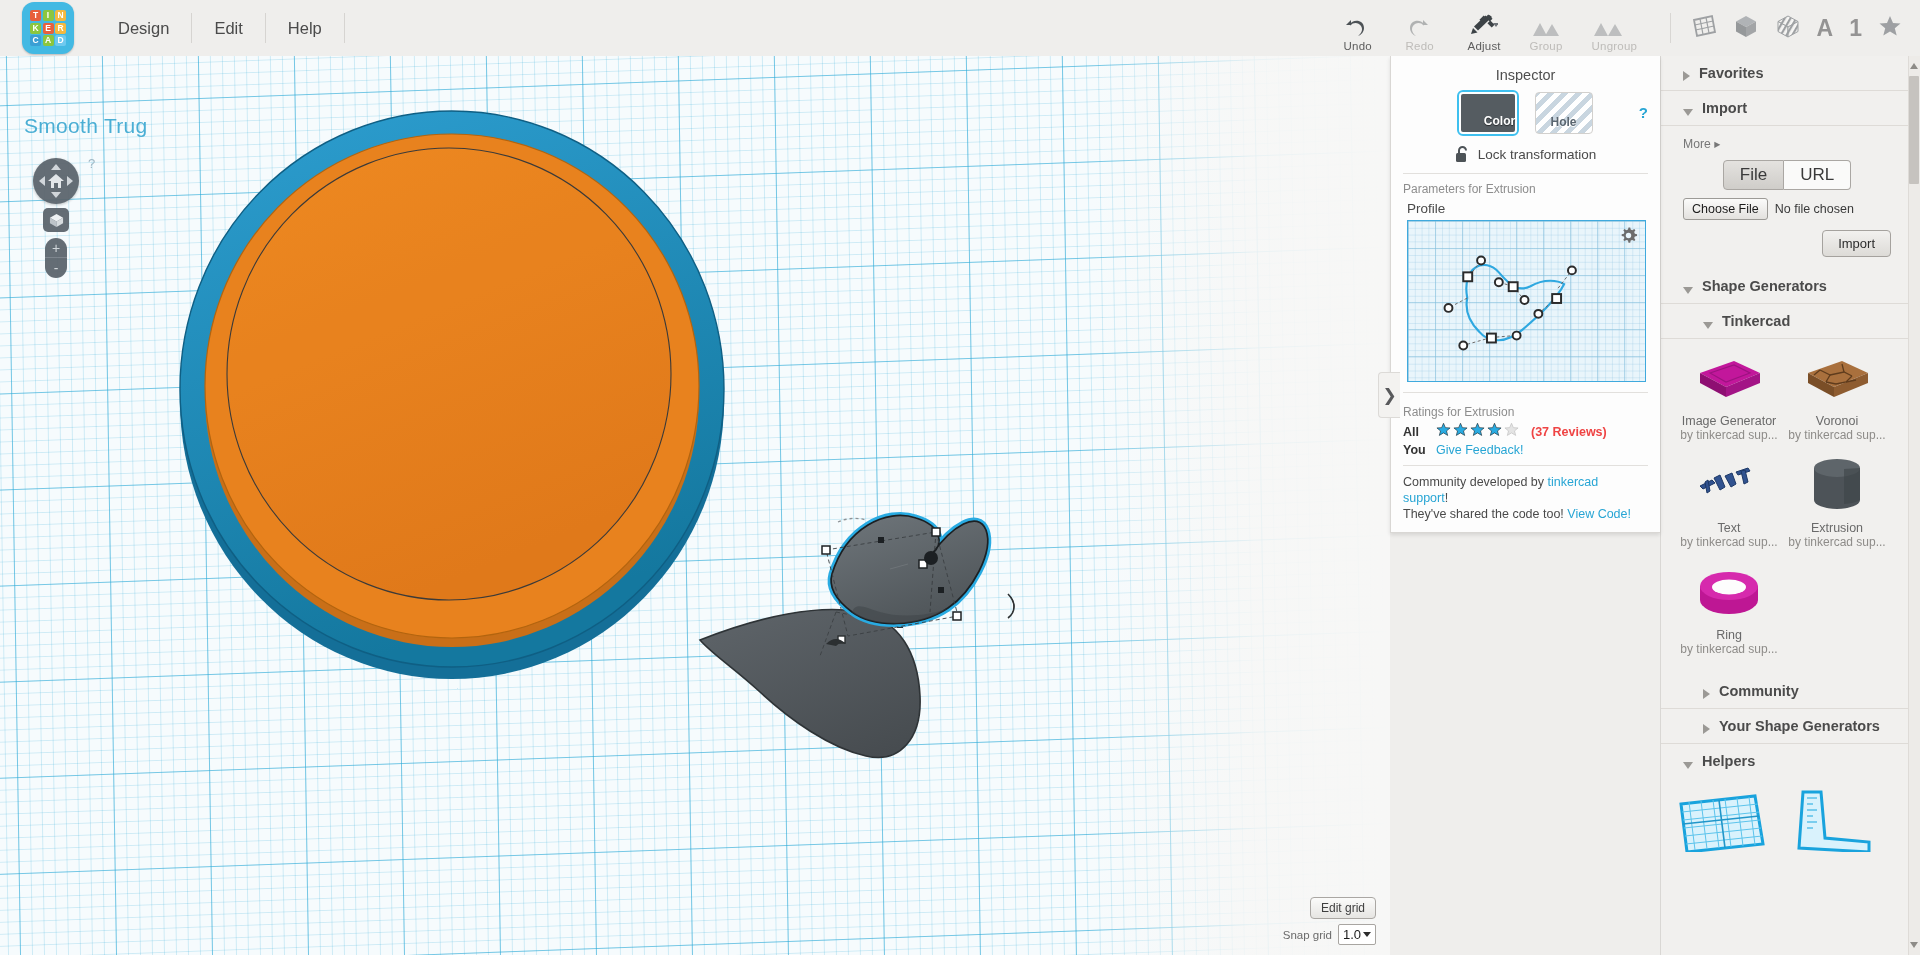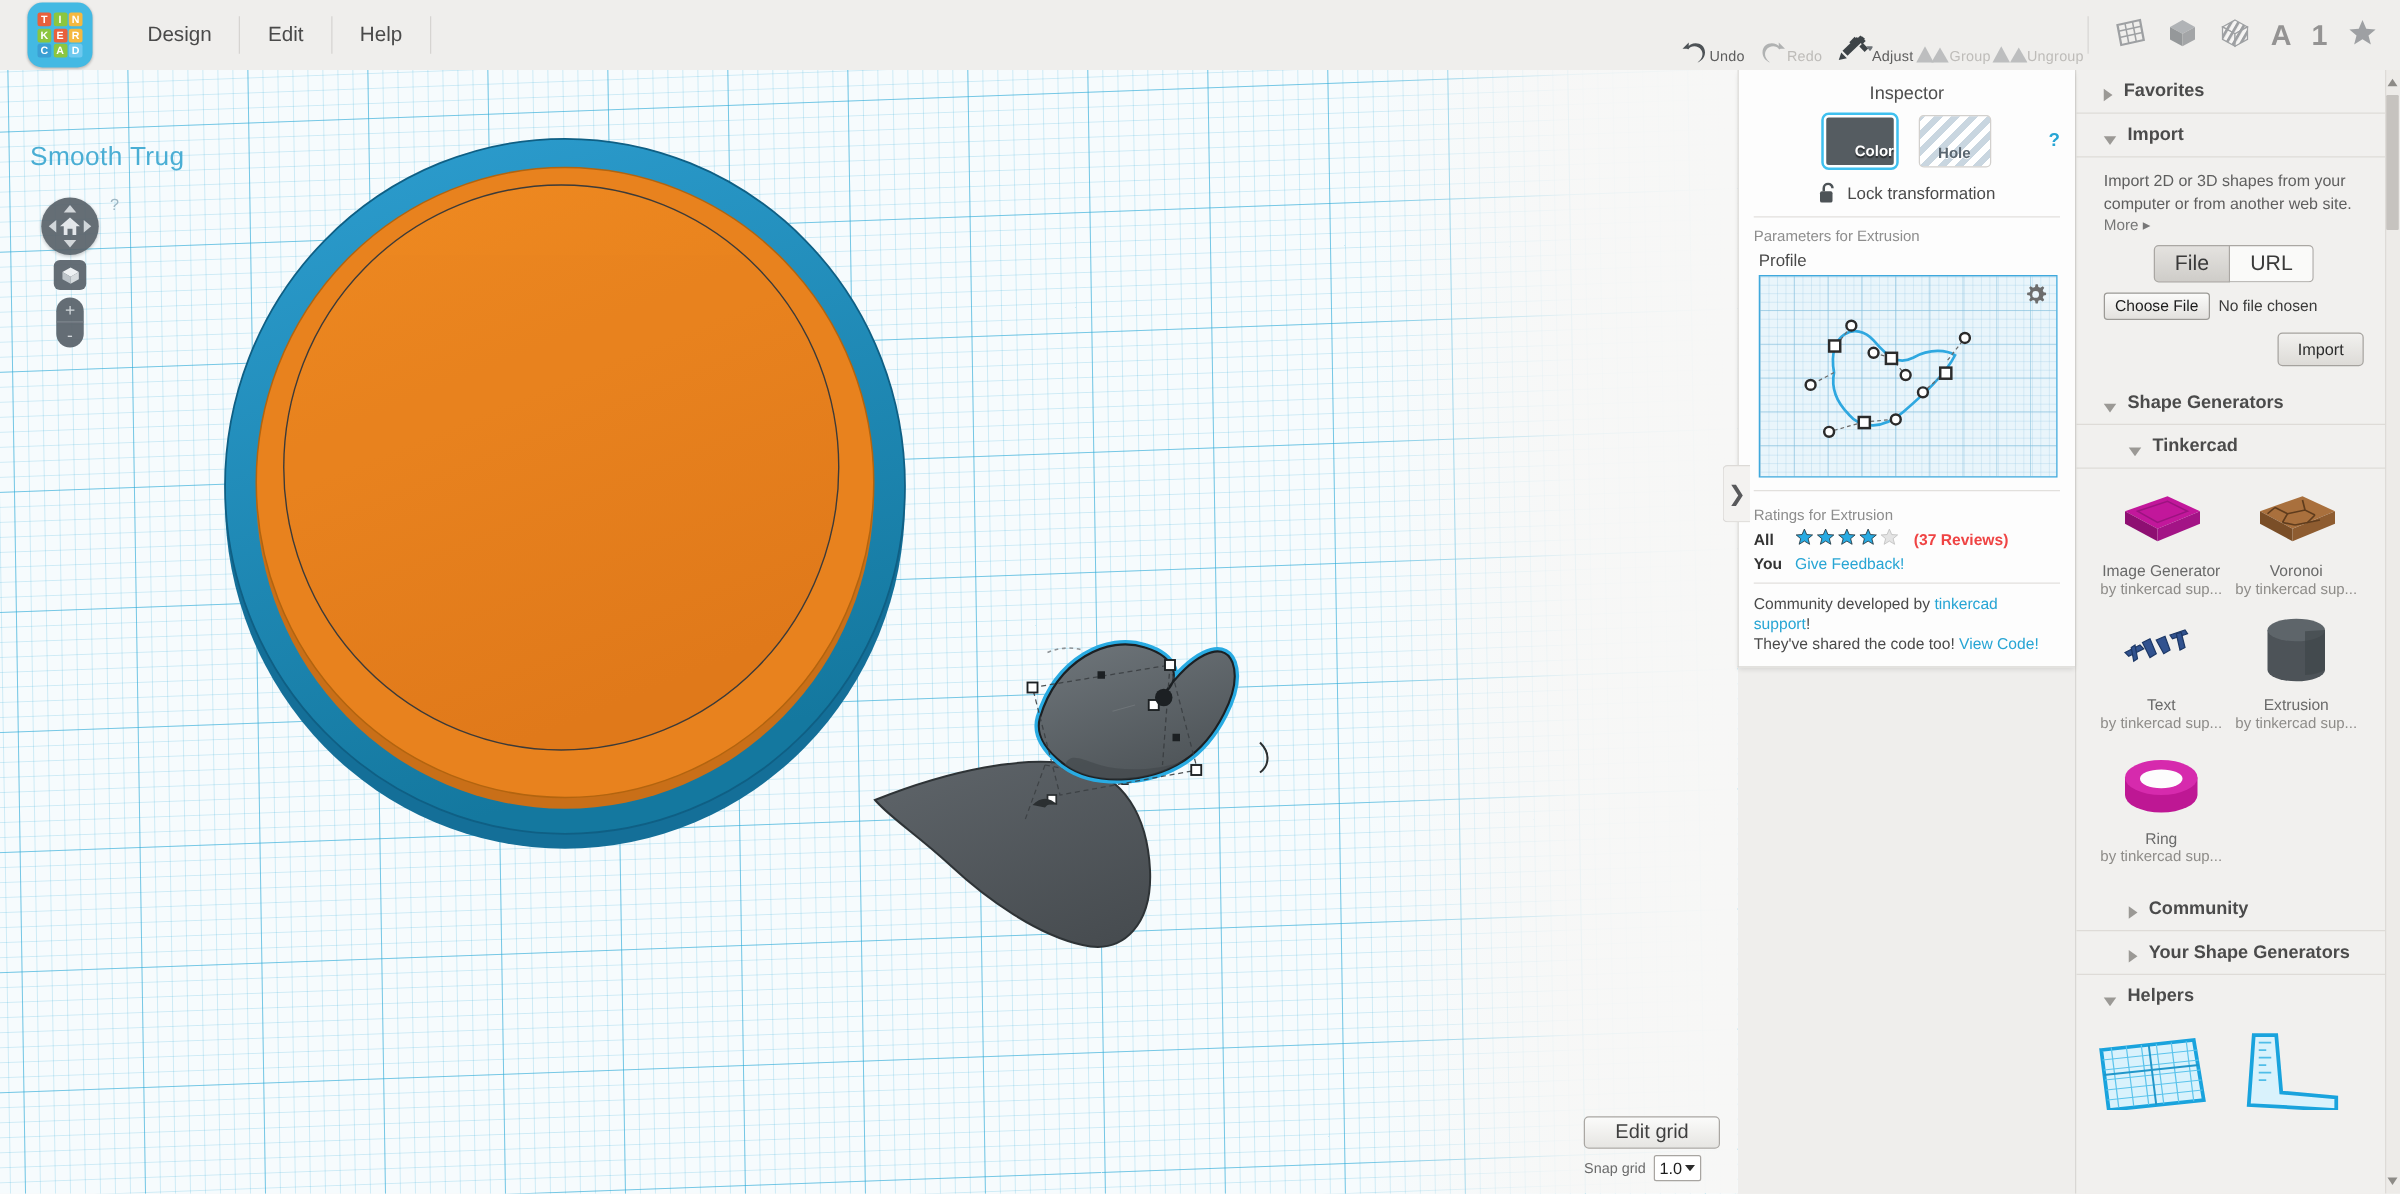--- a/index.html
+++ b/index.html
@@ -28,21 +28,21 @@
     font-family:"Liberation Sans", sans-serif; line-height:1;
   }
   #menu { display:flex; align-items:center; margin-left:22px; height:100%; }
   .menu-item {
     font-size:16.5px; color:#4a4a4a; padding:0 22px; height:30px;
     display:flex; align-items:center; cursor:pointer;
     border-right:1px solid #d6d4d1;
   }
   #tools { margin-left:auto; display:flex; align-items:flex-end; height:100%; padding-bottom:4px; }
   .tool {
-    width:58px; display:flex; align-items:flex-end;
+    width:58px; display:flex; flex-direction:column; align-items:flex-start;
     cursor:pointer; position:relative; margin-right:4px;
   }
   .tool .ticon { height:26px; display:flex; align-items:flex-end; justify-content:center; }
   .tool .tlabel { font-size:11.5px; color:#5d5d5d; margin-top:2px; letter-spacing:.2px; }
   .tool.disabled .tlabel { color:#bebcb9; }
   .tool.disabled svg { opacity:.38; }
   #righticons {
     display:flex; align-items:center; gap:16px; margin-left:16px;
     padding-left:20px; border-left:1px solid #d8d6d3; height:30px; margin-right:18px;
   }
@@ -102,21 +102,21 @@
     color:#cfd4d8; font-size:14px; cursor:pointer; line-height:1;
   }
   #zoompill div:first-child { border-bottom:1px solid #747d85; }
   #navhelp {
     position:absolute; left:88px; top:100px; font-size:13px; color:#9fb7c4; z-index:8; cursor:pointer;
   }
 
   
   #gridctl { position:absolute; right:14px; bottom:10px; z-index:9; text-align:right; }
   #editgrid {
-    display:inline-block; font-size:16px; color:#3f3f3f; padding:3px 24px;
+    display:inline-block; font-size:12px; color:#3f3f3f; padding:3px 10px;
     border:1px solid #aaa7a3; border-radius:4px;
     background:linear-gradient(#fbfbfa,#e6e5e2); cursor:pointer; margin-bottom:5px;
   }
   #snaprow { display:flex; align-items:center; justify-content:flex-start; gap:6px; }
   #snaplabel { font-size:11.5px; color:#6b6b6b; }
   #snapsel {
     font-size:13px; color:#1c1c1c; border:1px solid #a8a5a1; background:#fff;
     padding:2px 4px; width:38px; display:flex; justify-content:space-between; align-items:center;
     border-radius:2px; cursor:pointer;
   }
@@ -558,21 +558,20 @@
       <div class="sec-head">
         <span class="tri right"></span>
         <span class="sec-title">Favorites</span>
       </div>
 
       <div class="sec-head">
         <span class="tri down"></span>
         <span class="sec-title">Import</span>
       </div>
       <div id="import-body">
-        <div id="import-desc">Import 2D or 3D shapes from your computer or from another web site.</div>
         <div id="more-link">More ▸</div>
         <div id="fu-toggle">
           <div class="fu-btn on">File</div>
           <div class="fu-btn off">URL</div>
         </div>
         <div id="filerow">
           <div id="choose-file">Choose File</div>
           <div id="no-file">No file chosen</div>
         </div>
         <div id="import-btn-row">

